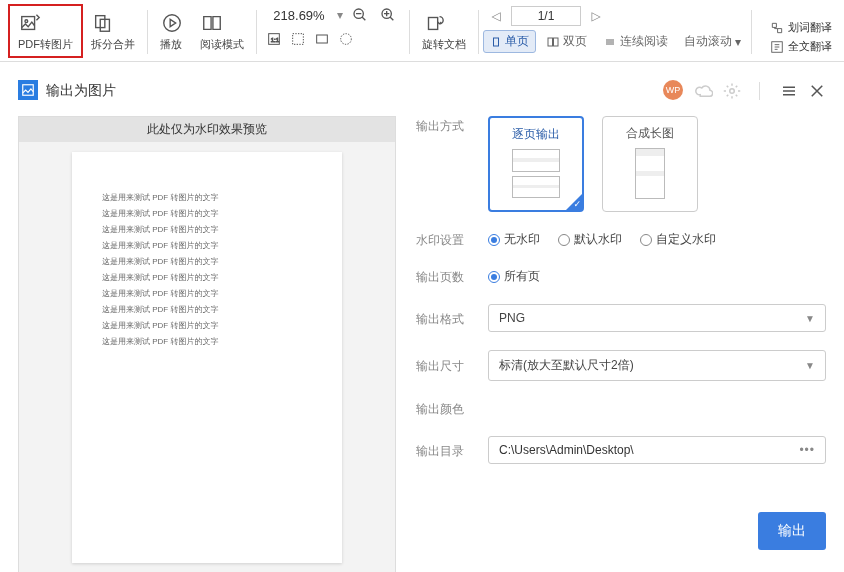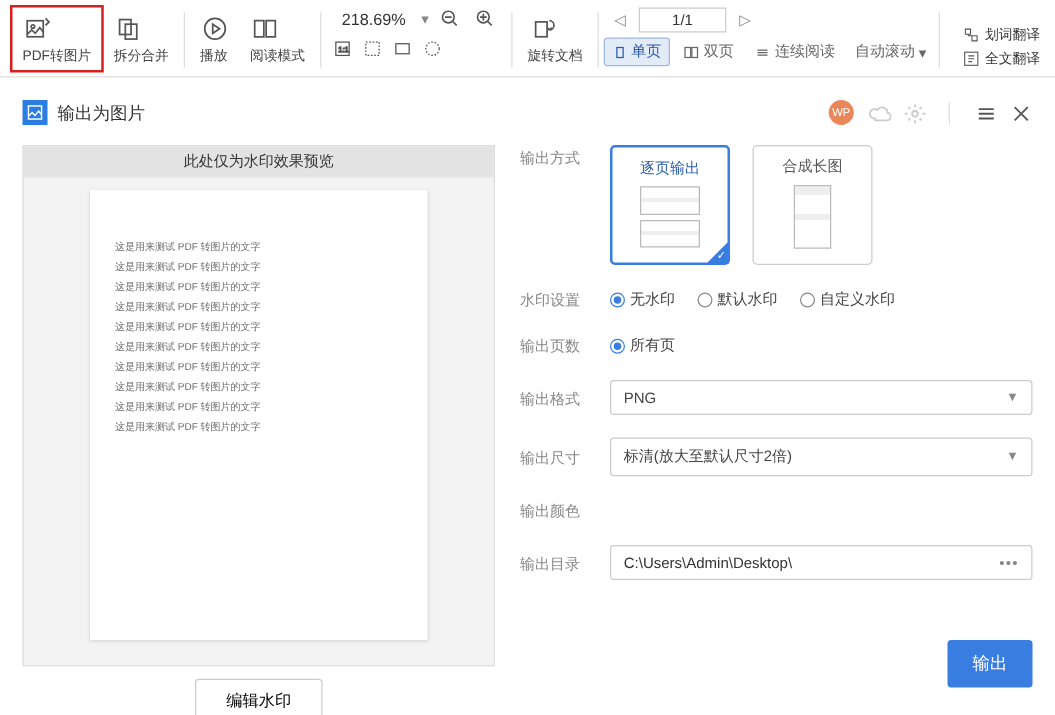--- a/index.html
+++ b/index.html
@@ -30,21 +30,21 @@
     .panel-title { font-size: 14px; color: #333; flex: 1; }
     .head-badge { width: 20px; height: 20px; border-radius: 50%; background: #e8885a; color:#fff; display:flex; align-items:center; justify-content:center; font-size:9px; margin-right:2px;}
     .head-ico { width: 18px; height: 18px; color:#ccc; margin-left: 2px; cursor:pointer;}
     .head-sep { width:1px; height:18px; background:#ddd; margin: 0 10px;}
     
     
     .body { display: flex; padding: 10px 18px 18px; gap: 20px; }
     .left-col { width: 378px; }
     .preview-wrap { border: 1px solid #ddd; background: #f3f3f3; display:flex; flex-direction:column; align-items:center;}
     .preview-title { background: #e3e3e3; width: 100%; text-align: center; padding: 4px 0; font-size: 12px; color:#333;}
-    .preview-page { background: #fff; width: 270px; height: 360px; margin: 10px auto 20px; box-shadow: 0 1px 3px rgba(0,0,0,0.15); padding: 40px 20px; }
+    .preview-page { background: #fff; width: 270px; height: 411px; margin: 10px auto 20px; box-shadow: 0 1px 3px rgba(0,0,0,0.15); padding: 40px 30px; }
     .preview-line { font-size: 8px; color: #6a6a6a; margin-bottom: 5px; white-space: nowrap; }
     .edit-btn { background:#fff; border:1px solid #ccc; border-radius:3px; padding: 8px 24px; cursor:pointer; margin: 10px auto 0; display:block; font-size:13px;}
     
     .right-col { flex: 1; }
     .field { display: flex; align-items: flex-start; margin-bottom: 18px; gap: 14px; }
     .field.tall { align-items: center; }
     .field-label { width: 58px; color: #888; font-size: 12px; padding-top: 2px;}
     .field-body { flex: 1; display: flex; align-items: center; gap: 18px; flex-wrap: wrap; }
     
     .mode-card { width: 96px; height: 96px; border: 1px solid #ccc; border-radius: 4px; display:flex; flex-direction:column; align-items:center; padding: 8px 0; cursor:pointer; position:relative;}

